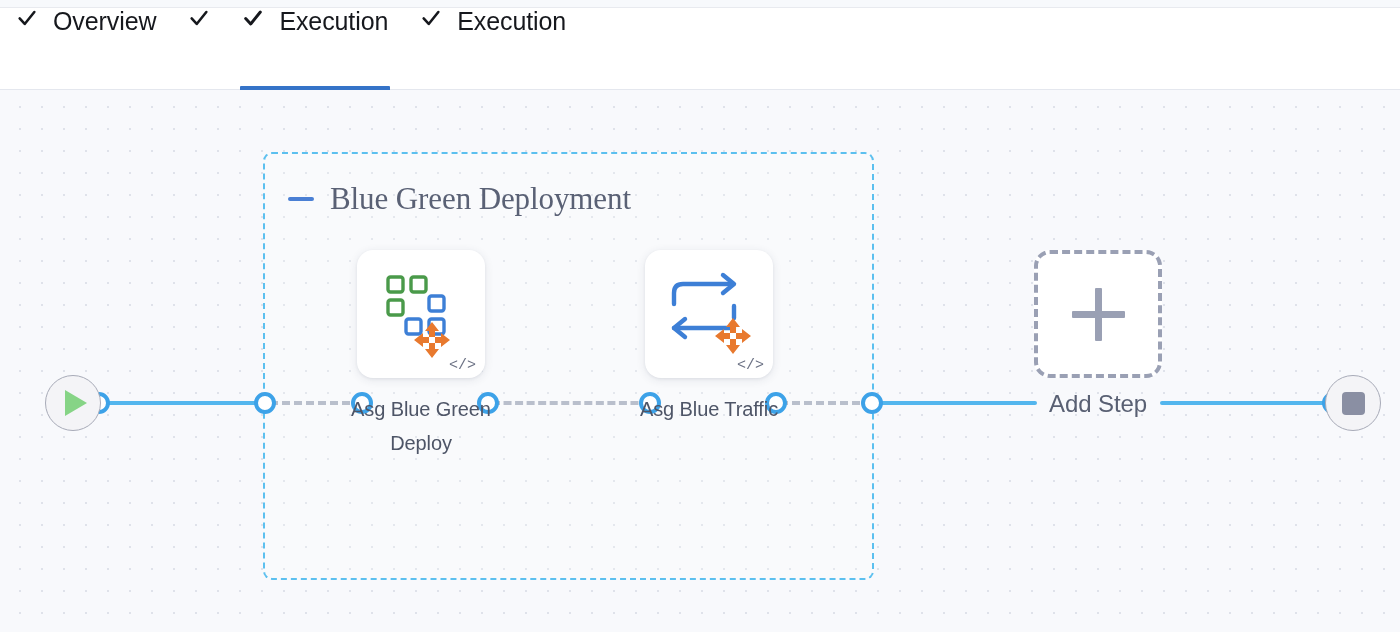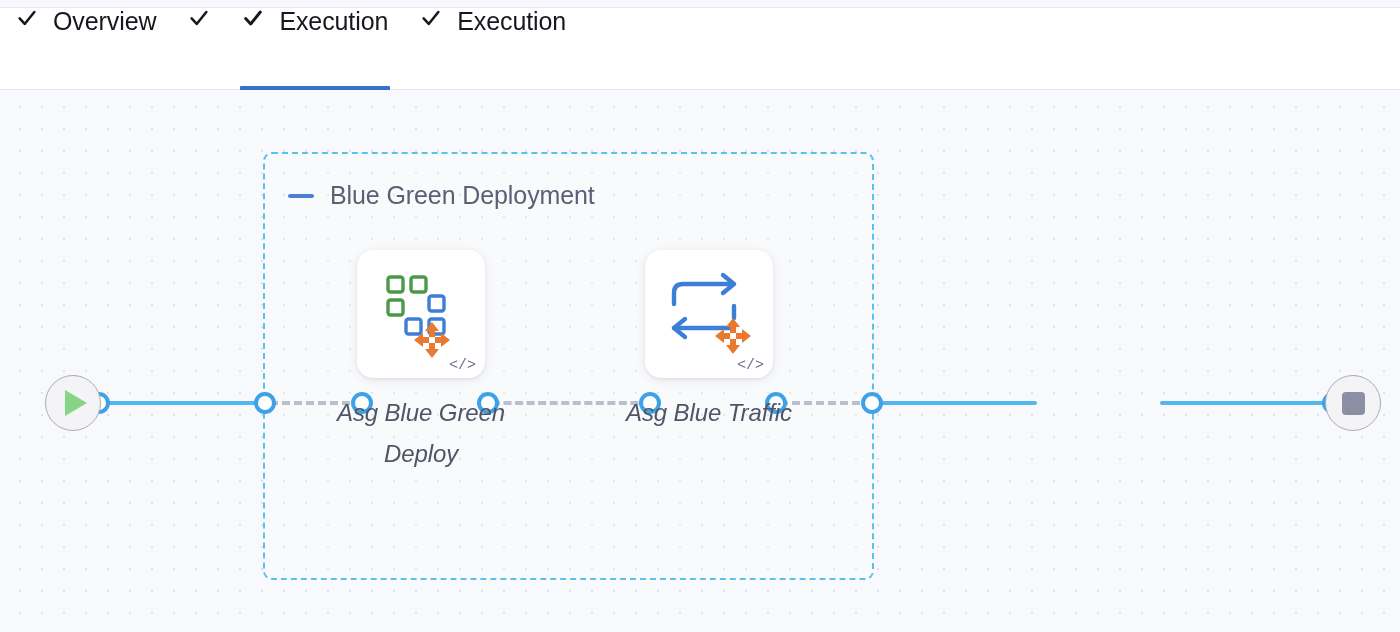--- a/index.html
+++ b/index.html
@@ -62,21 +62,21 @@
   }
   .group-header {
     position: absolute; left: 23px; top: 27px;
     display: flex; align-items: center; gap: 16px;
   }
   .group-collapse {
     width: 26px; height: 4px; background: #4a7fd4; border-radius: 2px;
     display: block; cursor: pointer;
   }
   .group-title {
-    font-size: 25px; color: #5a6175; letter-spacing: -0.1px;
+    font-size: 31px; color: #5a6175; letter-spacing: -0.1px; font-family: Liberation Serif, serif;
   }
 
   
   .edge { position: absolute; height: 4px; top: 311px; }
   .edge.solid { background: #53b6ee; border-radius: 2px; }
   .edge.dashed {
     height: 0; border-top: 4px dashed #b9bfcc;
   }
 
   
@@ -119,23 +119,22 @@
     display: flex; align-items: center; justify-content: center;
   }
   .code-glyph {
     position: absolute; right: 9px; bottom: 5px;
     font-family: "Liberation Mono", monospace;
     font-size: 15px; color: #6b7184; line-height: 1;
   }
   .step-label {
     position: absolute; top: 142px; left: -36px; width: 200px;
     text-align: center;
-    font-size: 24px; color: #4e5567; line-height: 1.72;
+    font-size: 20px; color: #4e5567; line-height: 1.72;
     letter-spacing: -0.1px;
-    font-style: italic;
   }
 
   
   .add-step { position: absolute; top: 160px; left: 1034px; width: 128px; }
   .add-box {
     width: 128px; height: 128px;
     border: 4px dashed #9aa0b4;
     border-radius: 16px;
     background: #ffffff;
     position: relative; cursor: pointer;
@@ -271,15 +270,22 @@
               <path d="M-18,0 L-9,-7 L-9,-3 L-3,-3 L-3,3 L-9,3 L-9,7 Z" fill="#e8792e"></path>
               <path d="M18,0 L9,-7 L9,-3 L3,-3 L3,3 L9,3 L9,7 Z" fill="#e8792e"></path>
             </g>
           </svg>
         </div>
         <span class="code-glyph">&lt;/&gt;</span>
       </div>
       <div class="step-label">Asg Blue Traffic</div>
     </div>
 
+    <div class="add-step">
+      <div class="add-box">
+        <span class="plus-h"></span>
+        <span class="plus-v"></span>
+      </div>
+      <div class="add-label">Add Step</div>
+    </div>
 
   </div>
 </div>
 
 </body></html>

